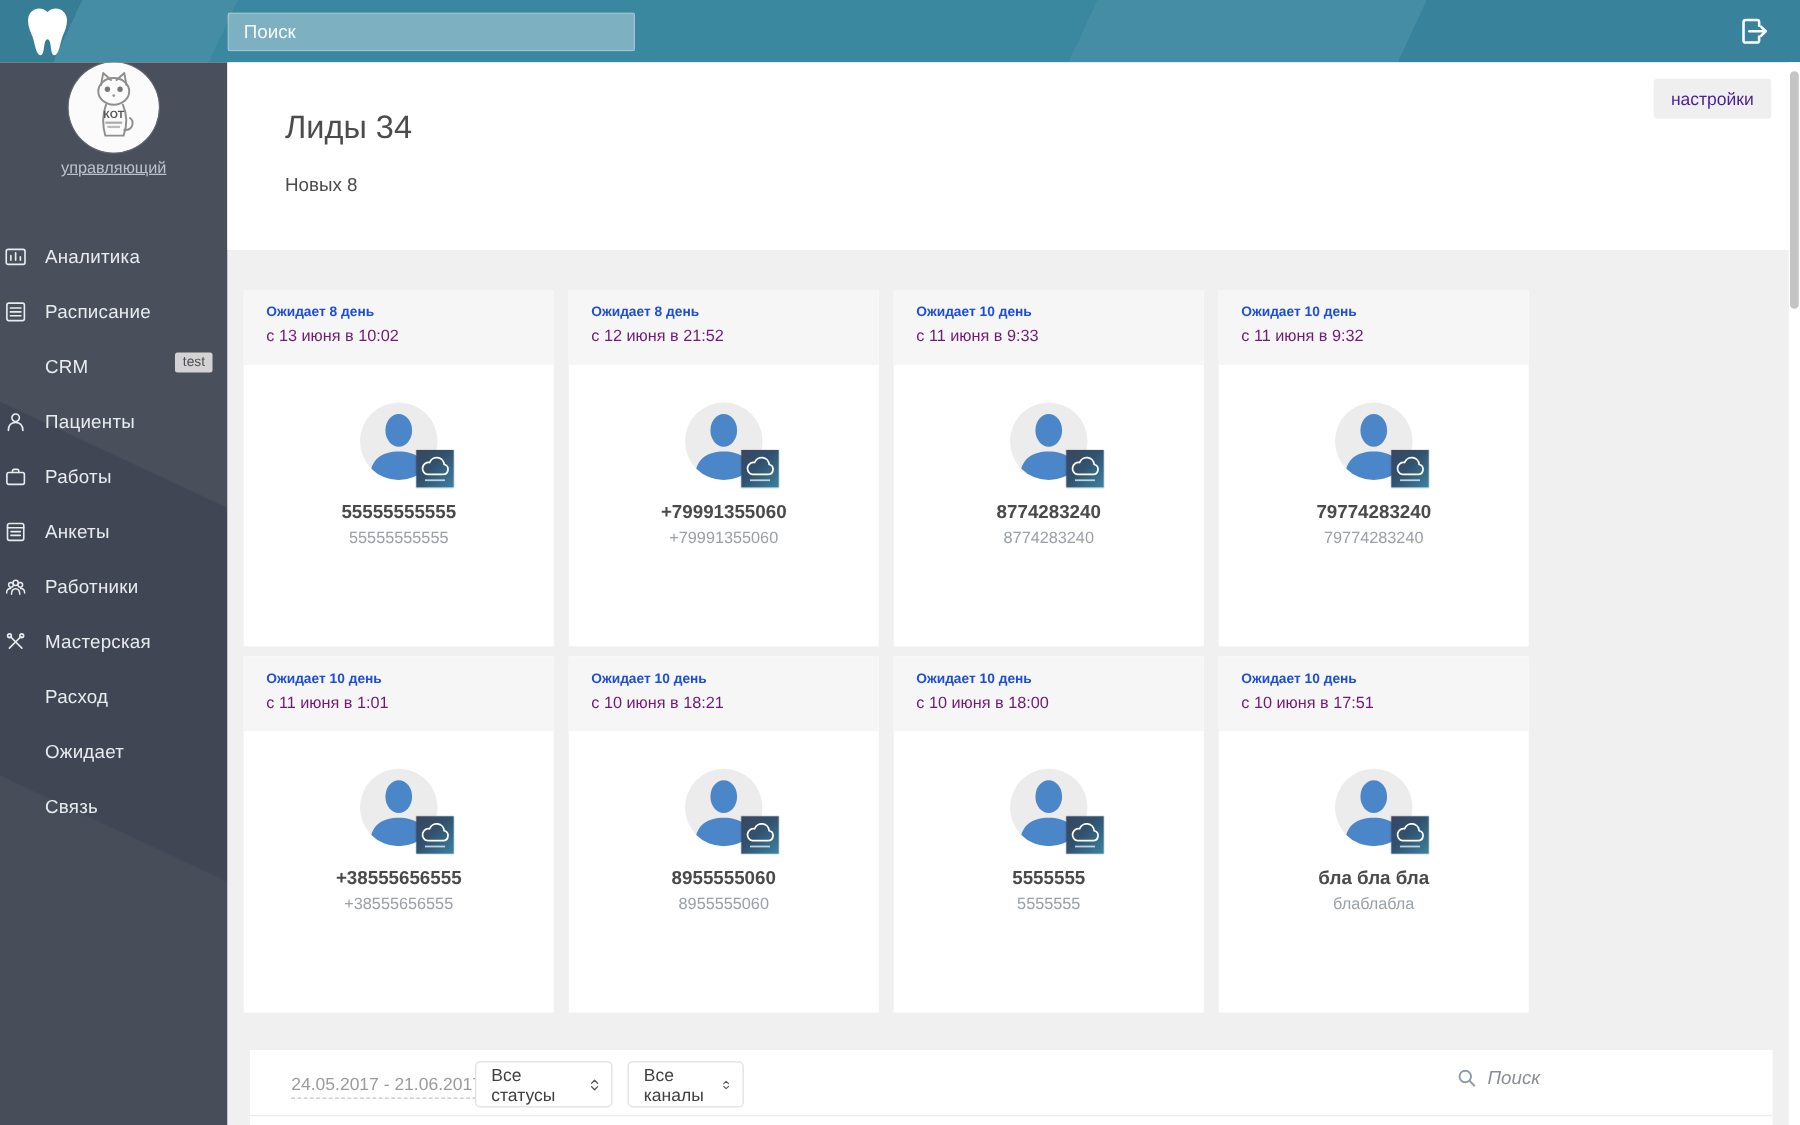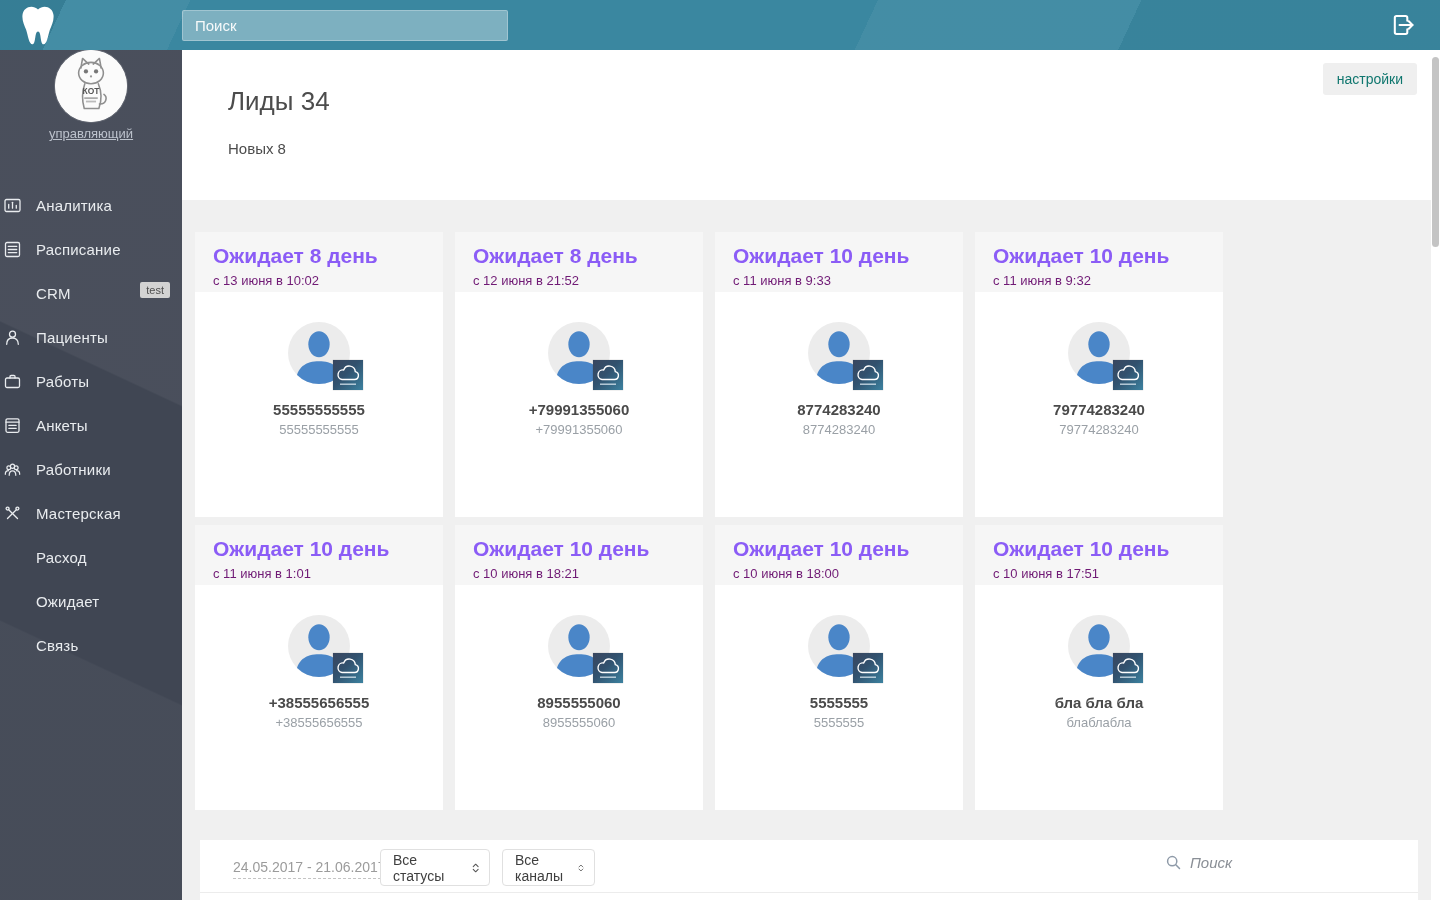--- a/index.html
+++ b/index.html
@@ -39,30 +39,30 @@
     font-size:11px; padding:3px 6px 2px; border-radius:2px; line-height:1; }
 
   
   .main-bg { position:absolute; left:182px; top:50px; width:1258px; height:850px;
     background:#f0f0f0; }
   .main-top { position:absolute; left:182px; top:50px; width:1258px; height:150px;
     background:#ffffff; }
   .page-title { position:absolute; left:46px; top:36px; font-size:26px; color:#4c4c4c; }
   .page-subtitle { position:absolute; left:46px; top:90px; font-size:15px; color:#4c4c4c; }
   .settings-btn { position:absolute; right:23px; top:13px; background:#efefef;
-    border:none; border-radius:3px; padding:8px 14px; font-size:14px; color:#0f766e;
+    border:none; border-radius:3px; padding:8px 14px; font-size:14px; color:#4c1d95;
     cursor:pointer; font-family:inherit; }
 
   
   .cards-grid { position:absolute; left:195px; top:232px; width:1040px;
     display:flex; flex-wrap:wrap; }
   .card { width:248px; height:285px; margin:0 12px 8px 0; background:#ffffff;
     cursor:pointer; }
   .card-head { height:60px; background:#f6f6f6; padding:12px 18px 0; }
-  .card-status { font-size:21px; font-weight:bold; color:#8b5cf6; }
+  .card-status { font-size:11px; font-weight:bold; color:#1d4ed8; }
   .card-since { margin-top:5px; font-size:13px; color:#701a75; }
   .card-body { text-align:center; padding-top:30px; }
   .avatar-wrap { position:relative; width:62px; height:62px; margin:0 auto;
     border-radius:50%; background:#ececec; }
   .avatar-wrap > svg { position:absolute; inset:0; border-radius:50%; }
   .cloud-badge { position:absolute; right:-13px; bottom:-6px; width:30px; height:30px;
     display:block; background:linear-gradient(135deg,#39465f 0%,#31516e 45%,#3c82a0 100%);
     box-shadow:0 0 1px rgba(0,0,0,0.35); }
   .cloud-badge svg { position:absolute; inset:0; }
   .card-name { margin-top:17px; font-size:15px; font-weight:bold; color:#4a4a4a; }

